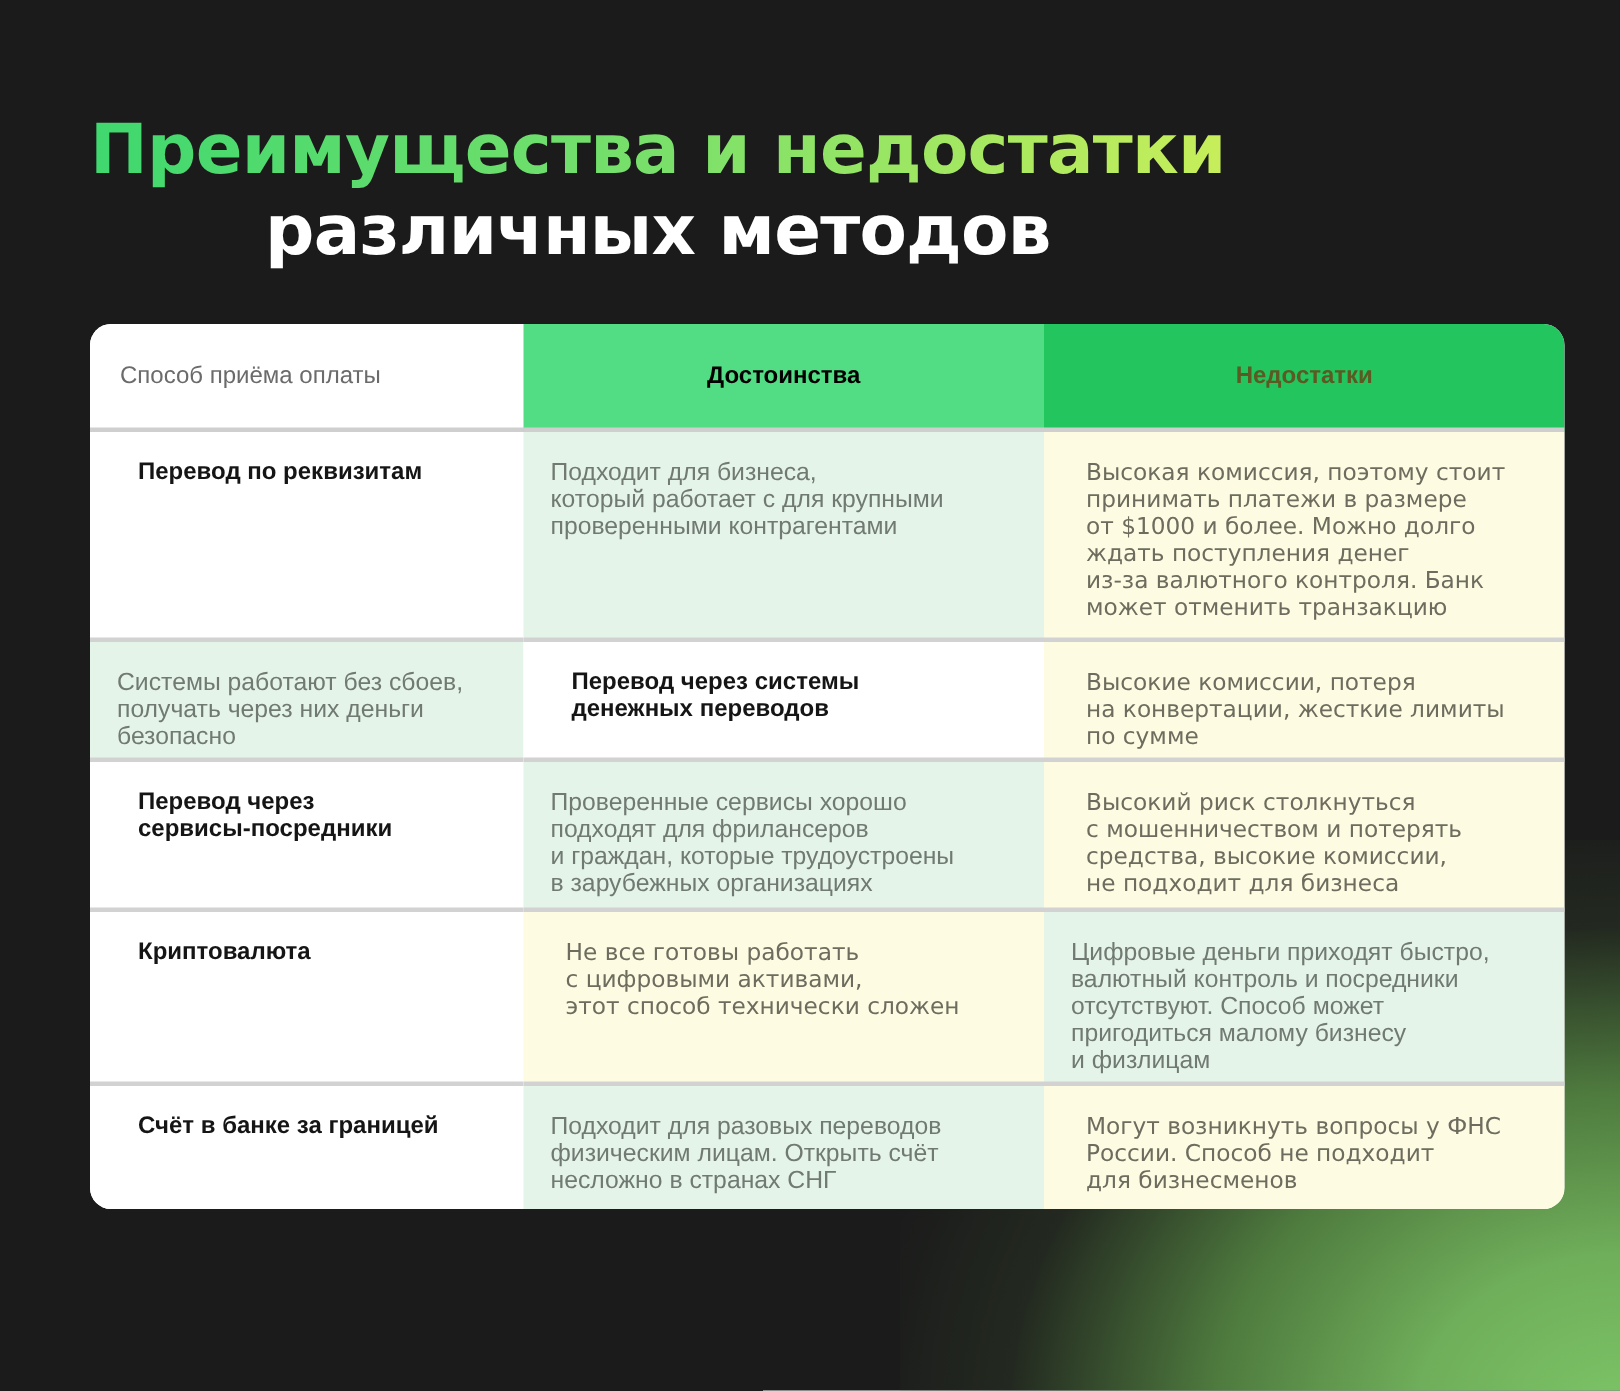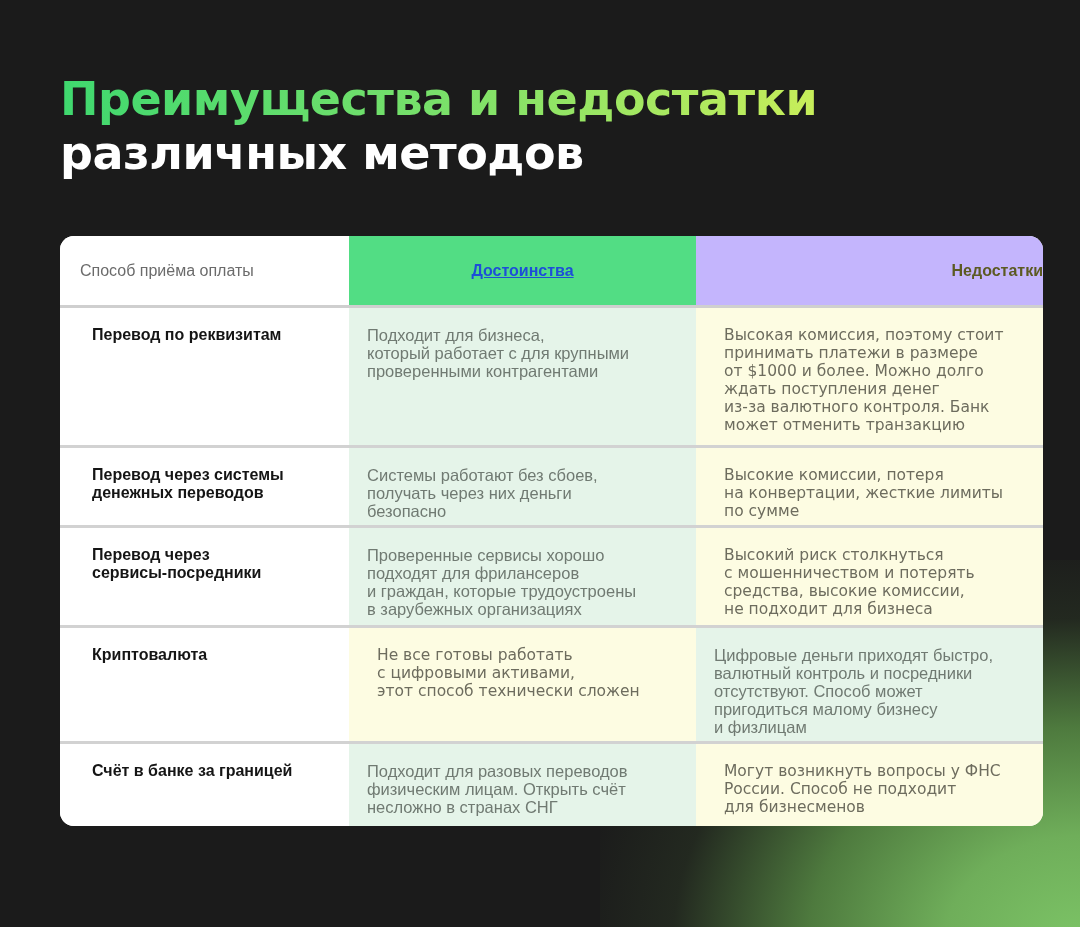--- a/index.html
+++ b/index.html
@@ -25,41 +25,41 @@
       line-height: 54px;
       letter-spacing: -0.5px;
     }
     .title .line1 {
       background: linear-gradient(90deg, #3fd86f 0%, #79e06a 50%, #c8ee5a 100%);
       -webkit-background-clip: text;
       background-clip: text;
       color: transparent;
       display: block;
     }
-    .title .line2 { color: #ffffff; display: block; }
+    .title .line2 { color: #ffffff; display: block; text-align: center; }
 
     .table {
       position: absolute;
-      left: 60px; top: 236px;
+      left: 60px; top: 216px;
       width: 983px; height: 590px;
       border-radius: 14px;
       overflow: hidden;
       background: #ffffff;
       display: grid;
       grid-template-columns: 289px 347px 347px;
       grid-template-rows: 72px 140px 80px 100px 116px 93px;
     }
     .hcell {
       display: flex; align-items: center;
       font-size: 16px;
       border-bottom: 3px solid #cfcfcf;
     }
     .hcell.method { background: #ffffff; color: #6b6b6b; padding-left: 20px; }
-    .hcell.pros { background: #52dd84; color: #1d4ed8; justify-content: center; font-weight: bold; text-decoration: underline; }
-    .hcell.cons { background: #c4b5fd; color: #5c5a22; justify-content: flex-end; font-weight: bold; }
+    .hcell.pros { background: #52dd84; color: #000000; justify-content: center; font-weight: bold; }
+    .hcell.cons { background: #22c55e; color: #5c5a22; justify-content: center; font-weight: bold; }
 
     .cell {
       padding: 18px 20px 0 18px;
       font-size: 16.5px;
       line-height: 18px;
       border-bottom: 3px solid #d2d2d2;
     }
     .row-last .cell, .cell.last { border-bottom: none; }
     .cell.method { background: #ffffff; color: #151515; font-weight: bold; font-size: 16px; padding-left: 32px; }
     .cell.pros { background: #e5f4e9; color: #707a72; }
@@ -98,28 +98,28 @@
     </div>
   <div class="cell cons">
       <span>Высокая комиссия, поэтому стоит
 принимать платежи в размере
 от $1000 и более. Можно долго
 ждать поступления денег
 из-за валютного контроля. Банк
 может отменить транзакцию</span>
     </div>
 
-  <div class="cell method">
-      <span>Перевод через системы
-денежных переводов</span>
-    </div>
   <div class="cell pros">
       <span>Системы работают без сбоев,
 получать через них деньги
 безопасно</span>
+    </div>
+  <div class="cell method">
+      <span>Перевод через системы
+денежных переводов</span>
     </div>
   <div class="cell cons">
       <span>Высокие комиссии, потеря
 на конвертации, жесткие лимиты
 по сумме</span>
     </div>
 
   <div class="cell method">
       <span>Перевод через
 сервисы-посредники</span>

